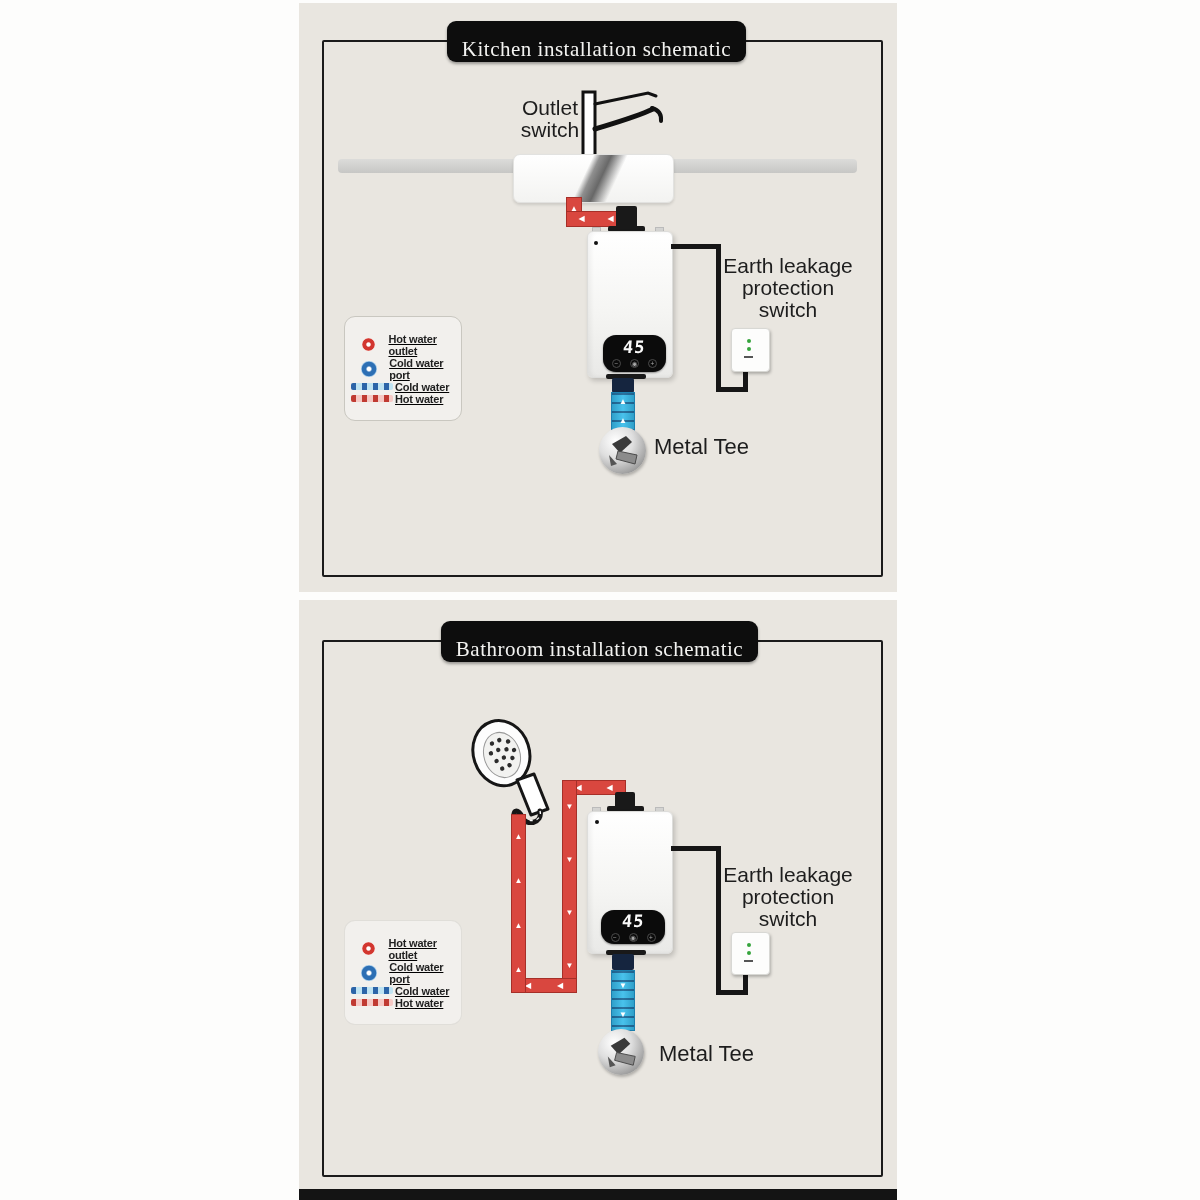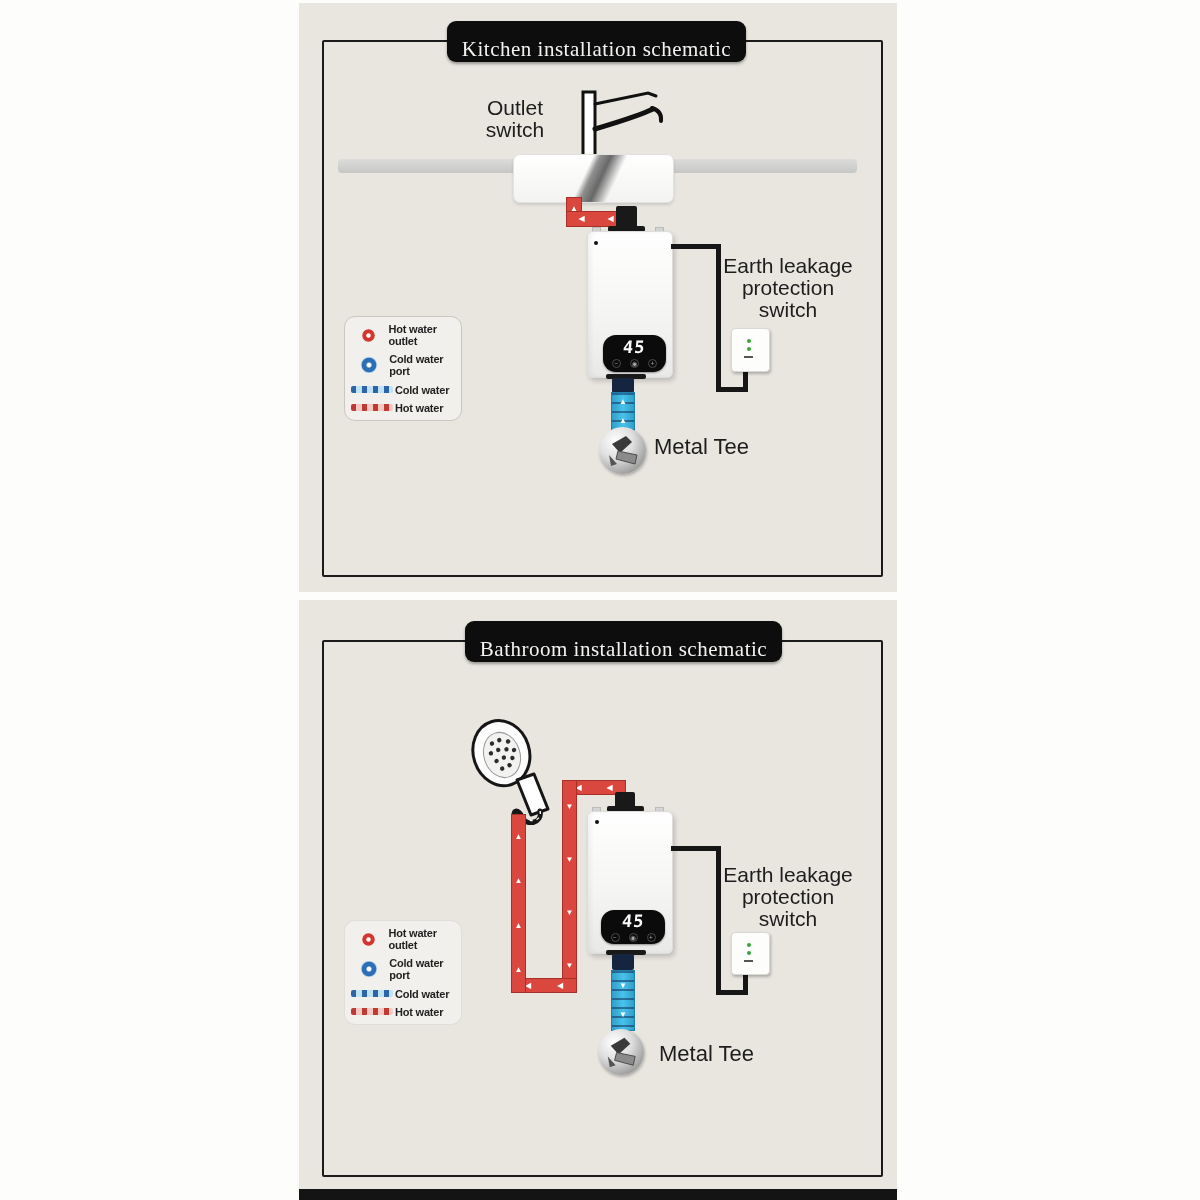--- a/index.html
+++ b/index.html
@@ -45,23 +45,23 @@
   .btnrow{display:flex;gap:9px;margin-top:3px;}
   .dbtn{width:9px;height:9px;border:1px solid #4a4a4a;border-radius:50%;color:#a9a9a9;font-size:6.5px;
         line-height:8px;text-align:center;box-sizing:border-box;}
   
   .wire{position:absolute;background:#161616;}
   .switch{position:absolute;background:#fdfdfc;border:1px solid #d8d8d4;border-radius:4px;
           box-shadow:1px 2px 3px rgba(0,0,0,.25);}
   .led{position:absolute;width:4px;height:4px;border-radius:50%;background:#36a43c;}
   .slot{position:absolute;width:9px;height:2px;background:#555;}
   
-  .legend{position:absolute;display:flex;flex-direction:column;justify-content:space-between;
+  .legend{position:absolute;display:flex;flex-direction:column;justify-content:center;
           padding:6px 4px;box-sizing:border-box;background:rgba(255,255,255,.42);
-          border:1px solid #c9c7c0;border-radius:11px;}
+          border:1px solid #c9c7c0;border-radius:11px;text-decoration:underline;}
   .legend.flat{border-color:rgba(201,199,192,.45);}
   .lrow{display:flex;align-items:center;}
   .licol{width:46px;display:flex;justify-content:center;}
   .llab{font-size:11px;font-weight:bold;color:#1f1f1f;letter-spacing:-.2px;}
   .dot{border-radius:50%;position:relative;}
   .dot.hot{width:13px;height:13px;background:radial-gradient(circle,#ffffff 0 18%,#d2362f 30% 62%,#f09a94 70%);}
   .dot.cold{width:16px;height:16px;background:radial-gradient(circle,#ffffff 0 16%,#2d6fb4 28% 60%,#9cc6e8 68%);}
   .lline{width:42px;height:7px;border-radius:2px;}
   .lline.cold{background:repeating-linear-gradient(90deg,#2c64a8 0 5px,#bfe3f2 5px 11px);}
   .lline.hot{background:repeating-linear-gradient(90deg,#c03a32 0 5px,#f6c9c5 5px 11px);}
@@ -75,21 +75,21 @@
 <body>
 
 <div class="page">
 
   <div class="panel" style="top:3px;"></div>
   <div class="borderbox" style="left:322px;top:40px;width:557px;height:533px;"></div>
   <div class="banner" style="left:447px;top:21px;width:299px;height:41px;">
     <span>Kitchen installation schematic</span>
   </div>
 
-  <div class="lbl" style="left:474px;top:97px;width:82px;">
+  <div class="lbl" style="left:509px;top:97px;width:82px;">
     <span>Outlet</span>
     <span>switch</span>
   </div>
   <svg class="abs" style="left:556px;top:88px;" width="112" height="74" viewBox="0 0 112 74">
     <rect x="27" y="4" width="12" height="70" fill="#ffffff" stroke="#111" stroke-width="3"></rect>
     <path d="M39,16 L92,5 l8,3" fill="none" stroke="#111" stroke-width="3" stroke-linecap="round"></path>
     <path d="M39,41 C62,34 80,29 97,21" fill="none" stroke="#111" stroke-width="5" stroke-linecap="round"></path>
     <path d="M96,20 q10,3 9,13" fill="none" stroke="#111" stroke-width="4" stroke-linecap="round"></path>
   </svg>
 
@@ -172,21 +172,21 @@
       <path d="M19,24 L38,28 L36,37 L17,32 Z" fill="#8b8b8b" stroke="#4a4a4a" stroke-width="1"></path>
       <path d="M10,28 l8,9 -6,2 z" fill="#555"></path>
     </svg>
   </div>
   <div class="lbl" style="left:654px;top:436px;width:110px;text-align:left;font-size:22px;">
     <span>Metal Tee</span>
   </div>
 
   <div class="panel" style="top:600px;"></div>
   <div class="borderbox" style="left:322px;top:640px;width:557px;height:533px;"></div>
-  <div class="banner" style="left:465px;top:621px;width:317px;height:41px;">
+  <div class="banner" style="left:441px;top:621px;width:317px;height:41px;">
     <span>Bathroom installation schematic</span>
   </div>
 
   <svg class="abs" style="left:462px;top:703px;" width="110" height="122" viewBox="0 0 110 122">
     <g transform="rotate(-18 40 52)">
       <ellipse cx="40" cy="50" rx="28" ry="33" fill="#fdfdfd" stroke="#161616" stroke-width="3"></ellipse>
       <ellipse cx="40" cy="52" rx="18" ry="23" fill="#f2f2f0" stroke="#999" stroke-width="1"></ellipse>
       <g fill="#2c2c2c">
         <circle cx="34" cy="38" r="2.2"></circle>
           <circle cx="42" cy="37" r="2.2"></circle>

